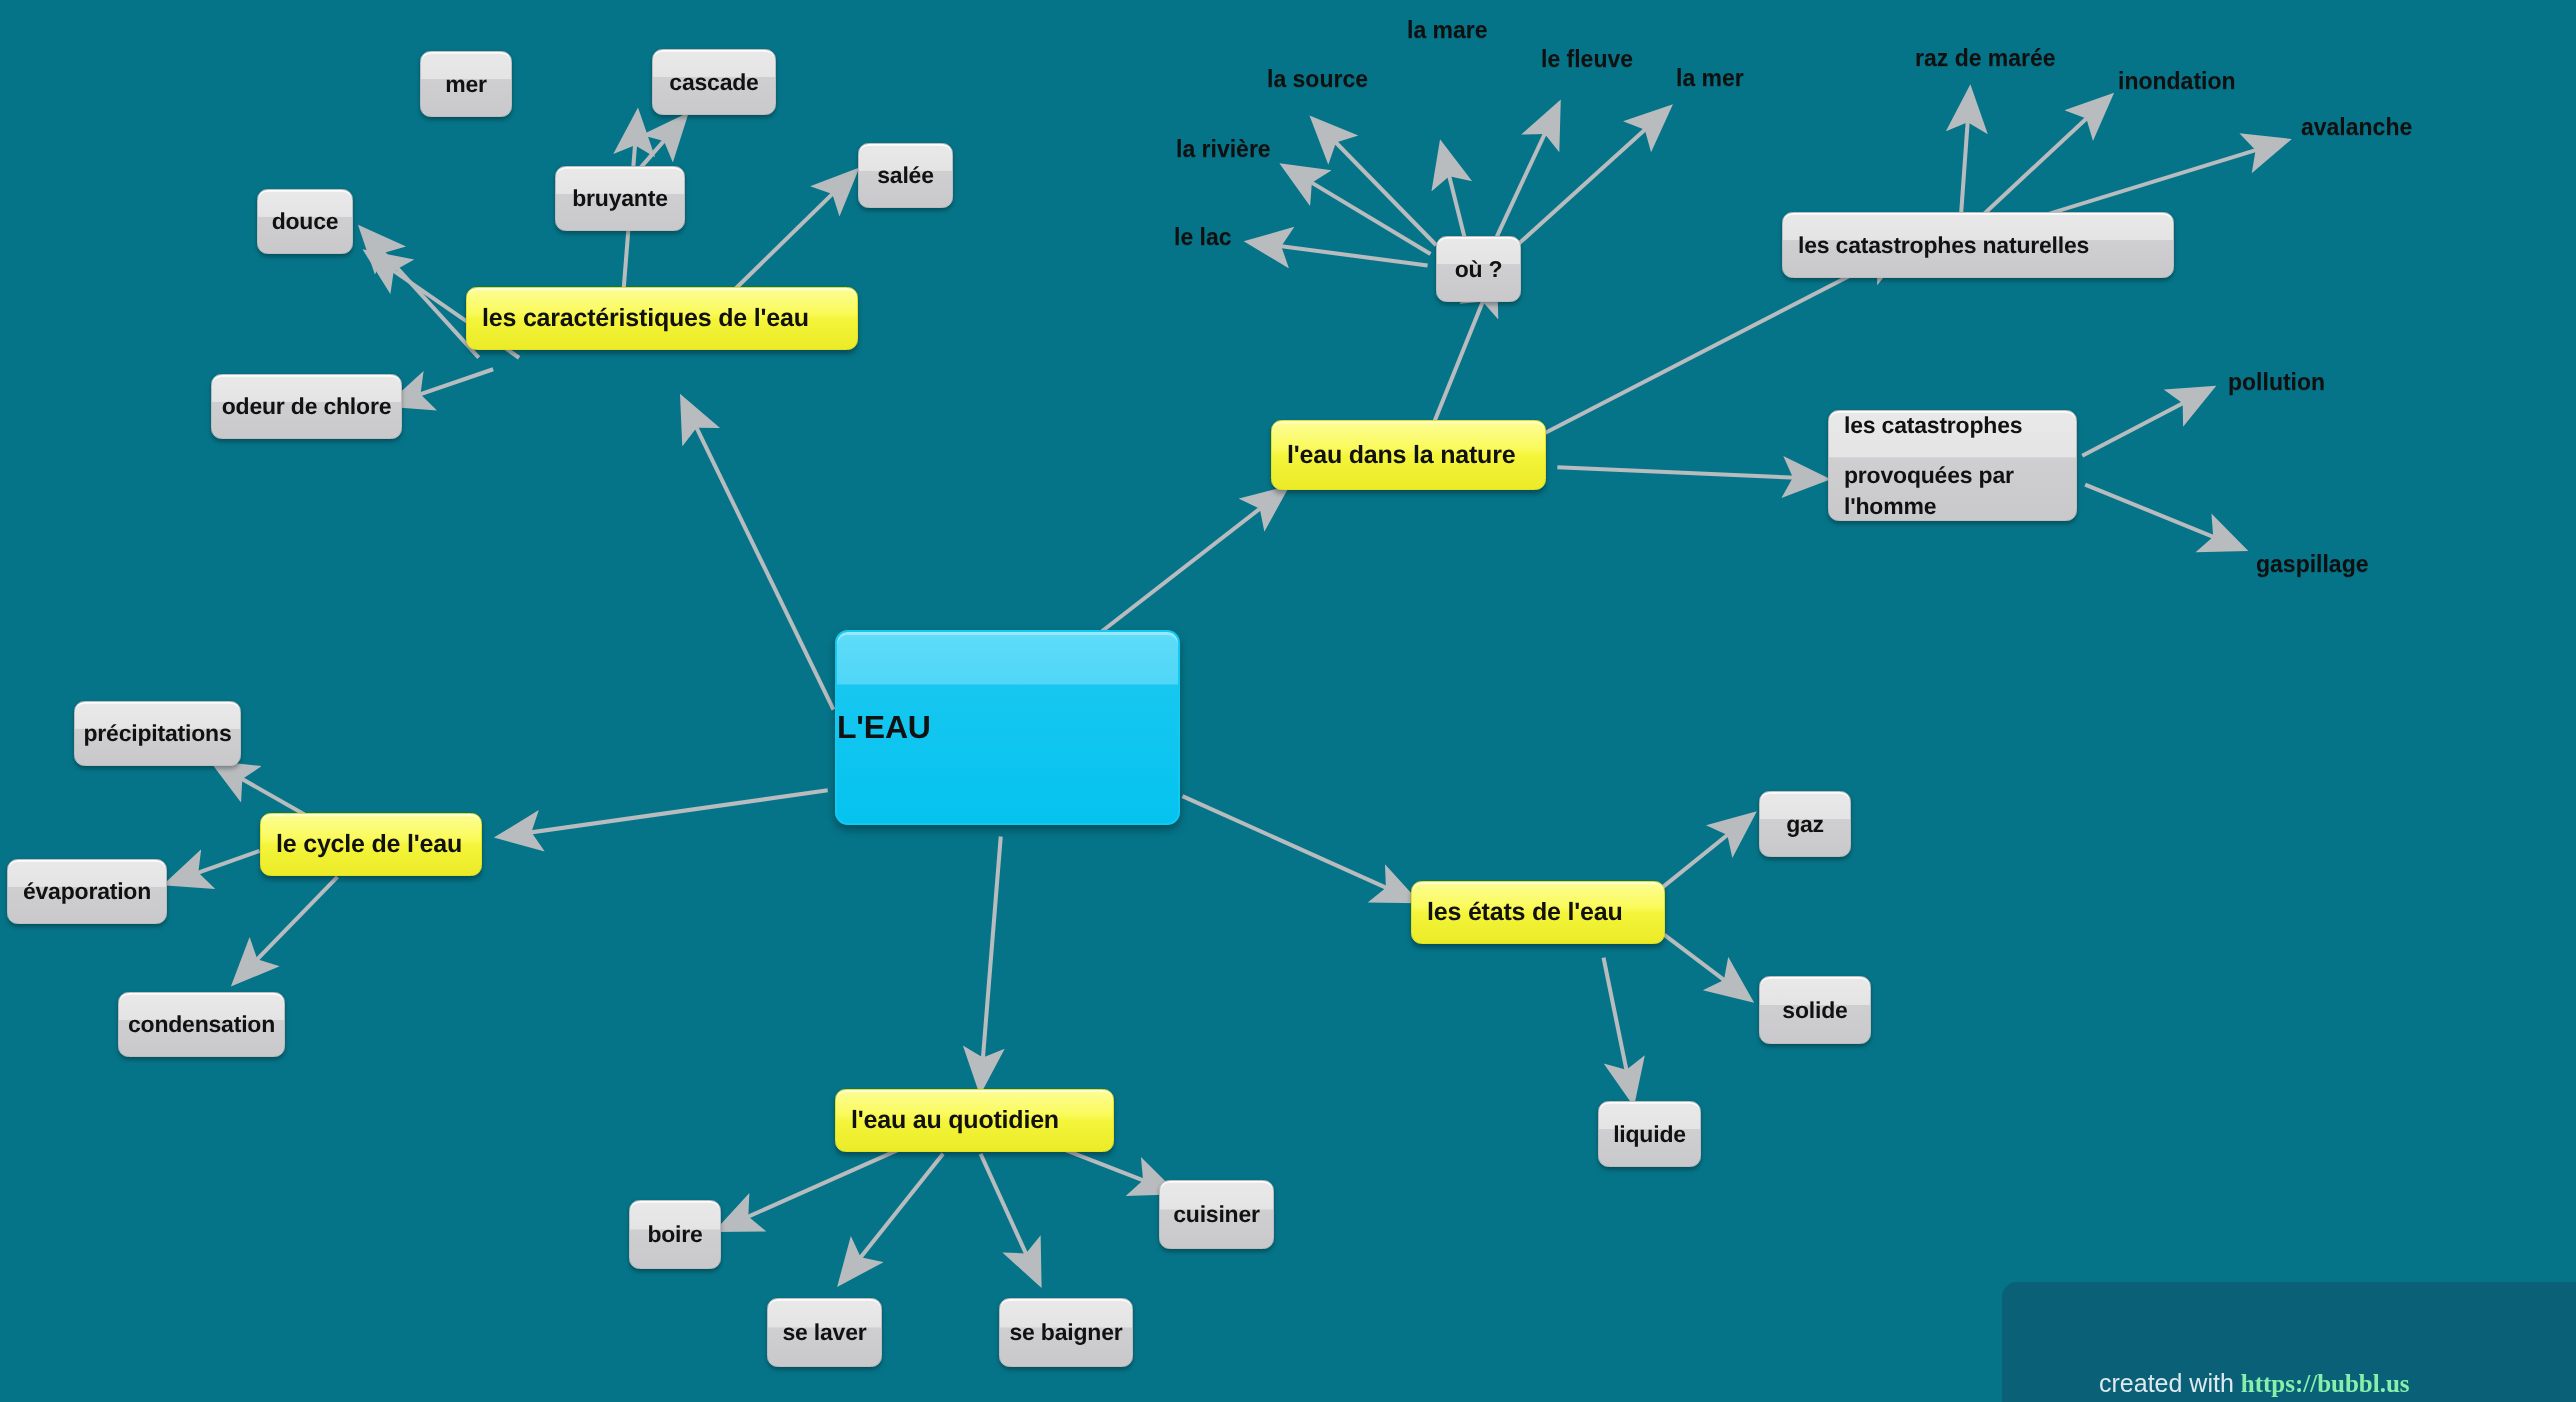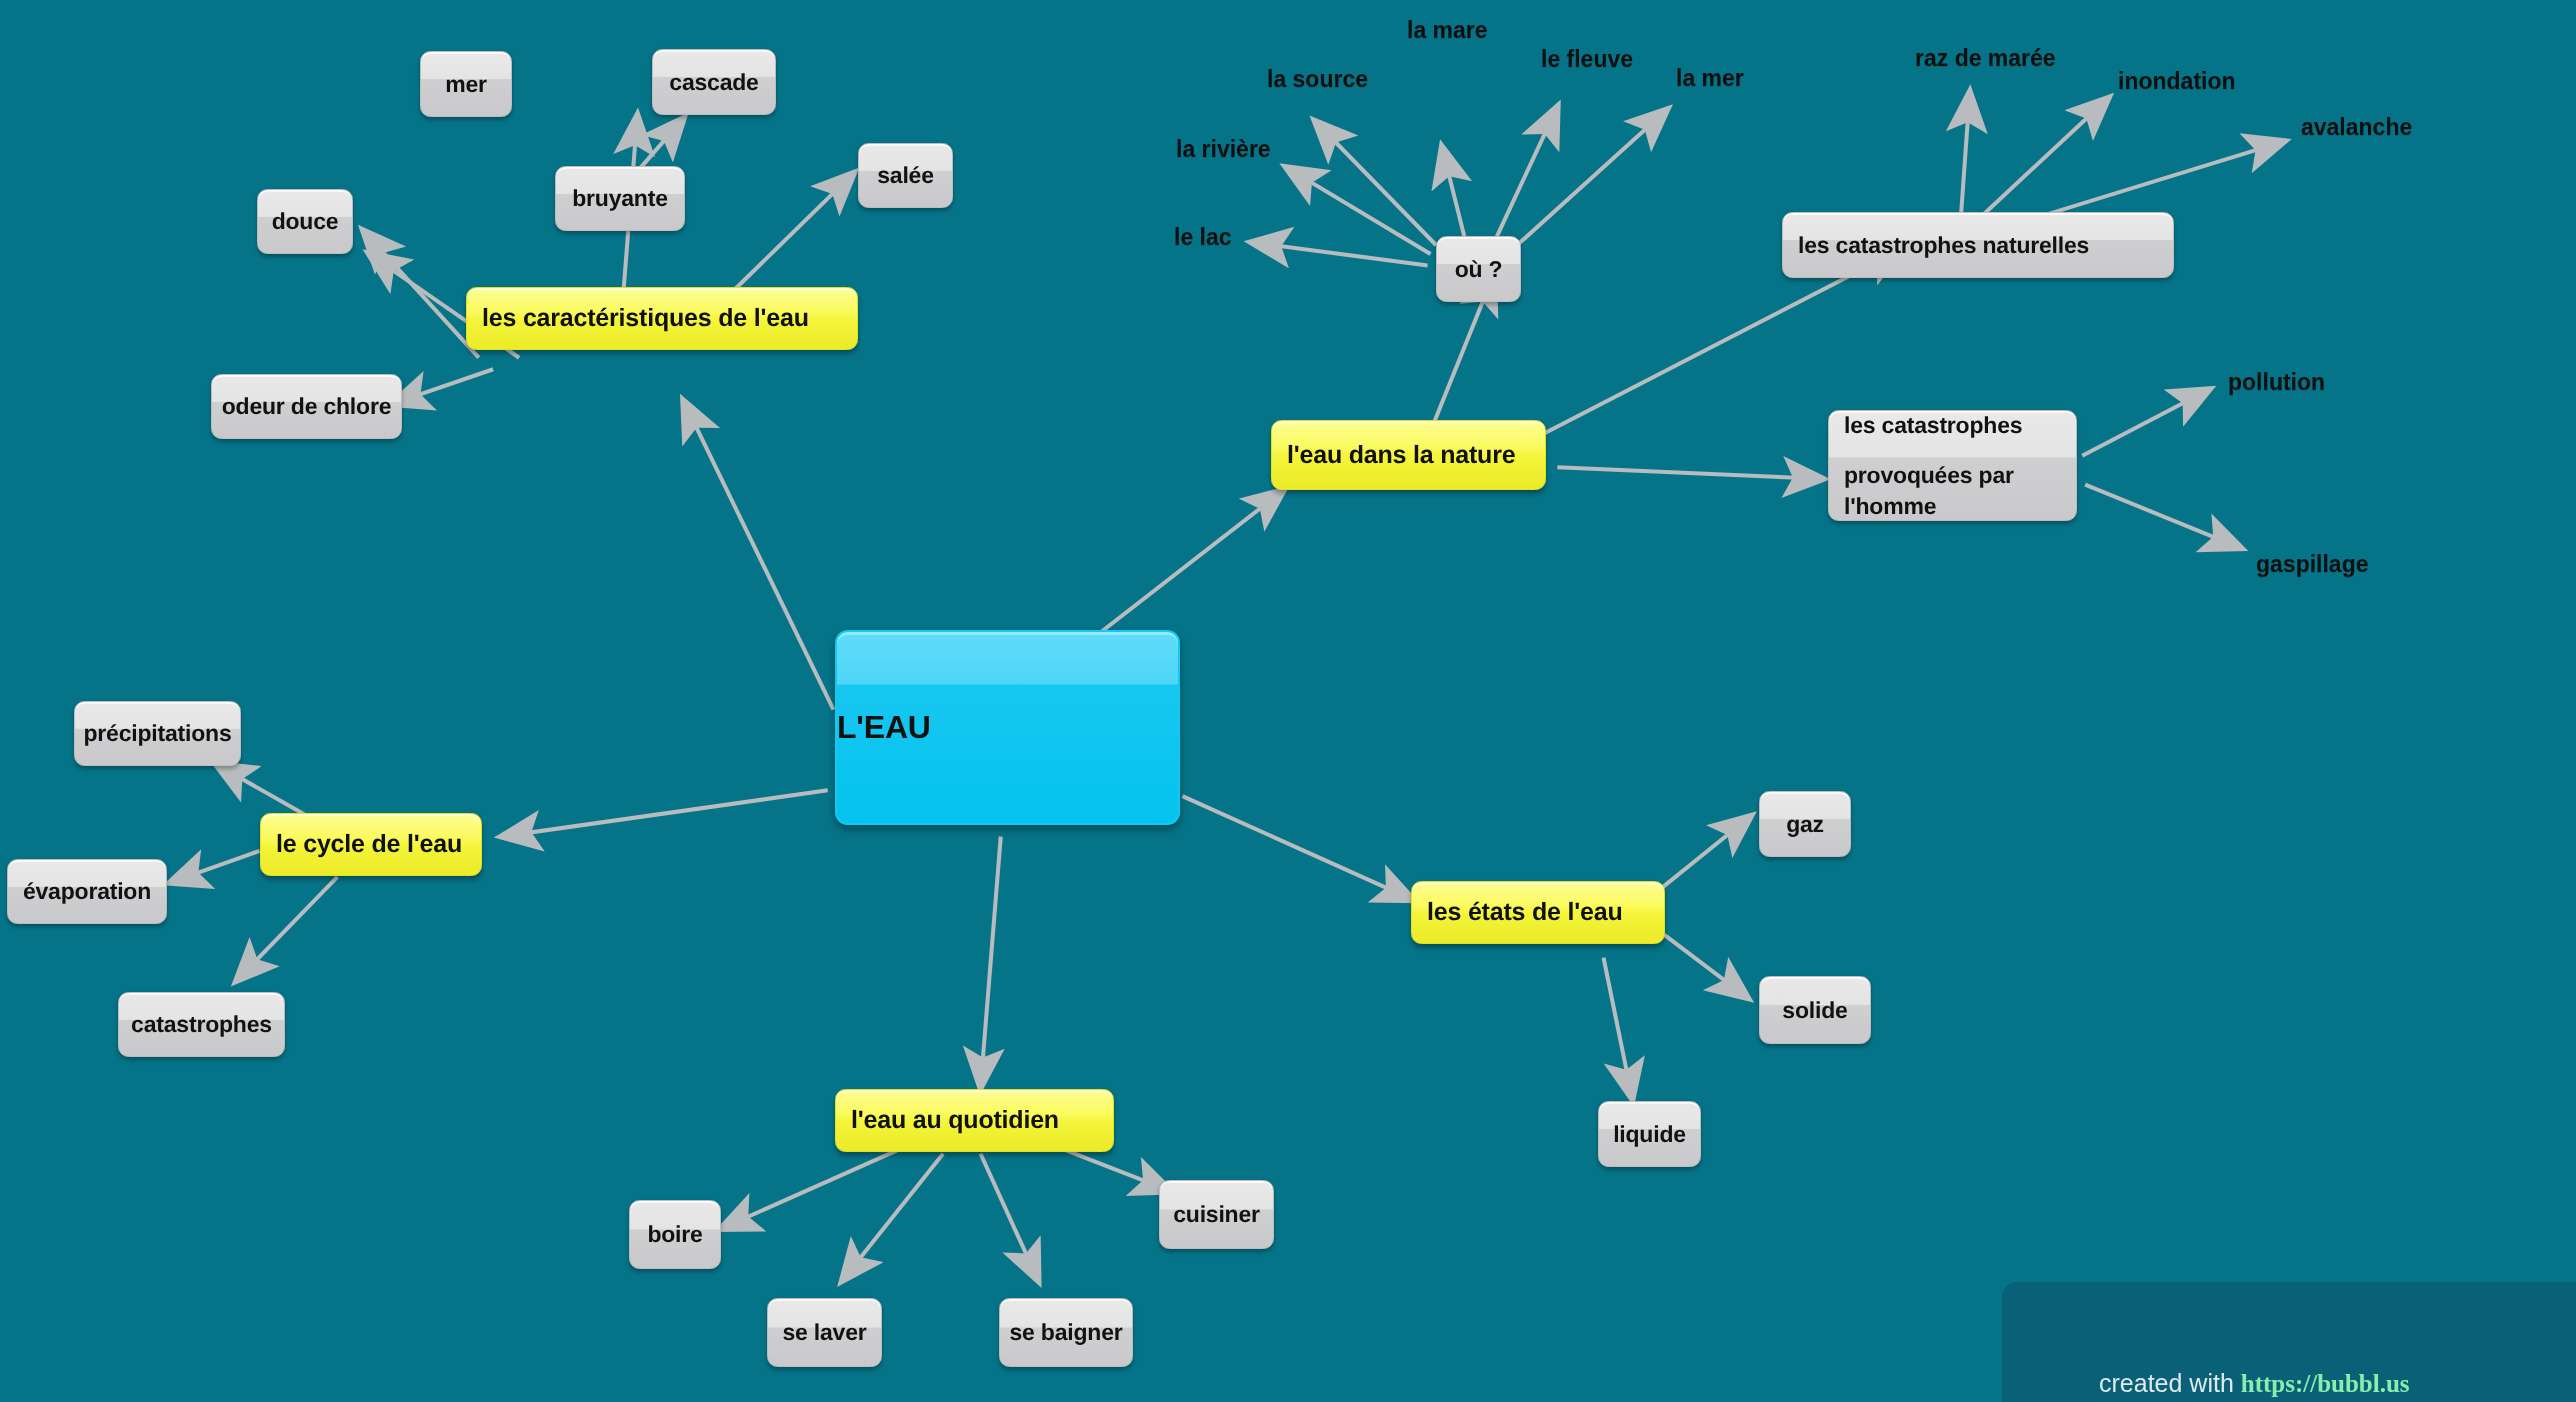--- a/index.html
+++ b/index.html
@@ -221,21 +221,21 @@
 
   <div class="node grey" style="left:74px;top:701px;width:167px;height:65px;font-size:23px;">
     <span class="txt">précipitations</span>
   </div>
 
   <div class="node grey" style="left:7px;top:859px;width:160px;height:65px;font-size:23px;">
     <span class="txt">évaporation</span>
   </div>
 
   <div class="node grey" style="left:118px;top:992px;width:167px;height:65px;font-size:23px;">
-    <span class="txt">catastrophes</span>
+    <span class="txt">condensation</span>
   </div>
 
   <div class="node grey" style="left:629px;top:1200px;width:92px;height:69px;font-size:23px;">
     <span class="txt">boire</span>
   </div>
 
   <div class="node grey" style="left:767px;top:1298px;width:115px;height:69px;font-size:23px;">
     <span class="txt">se laver</span>
   </div>
 

